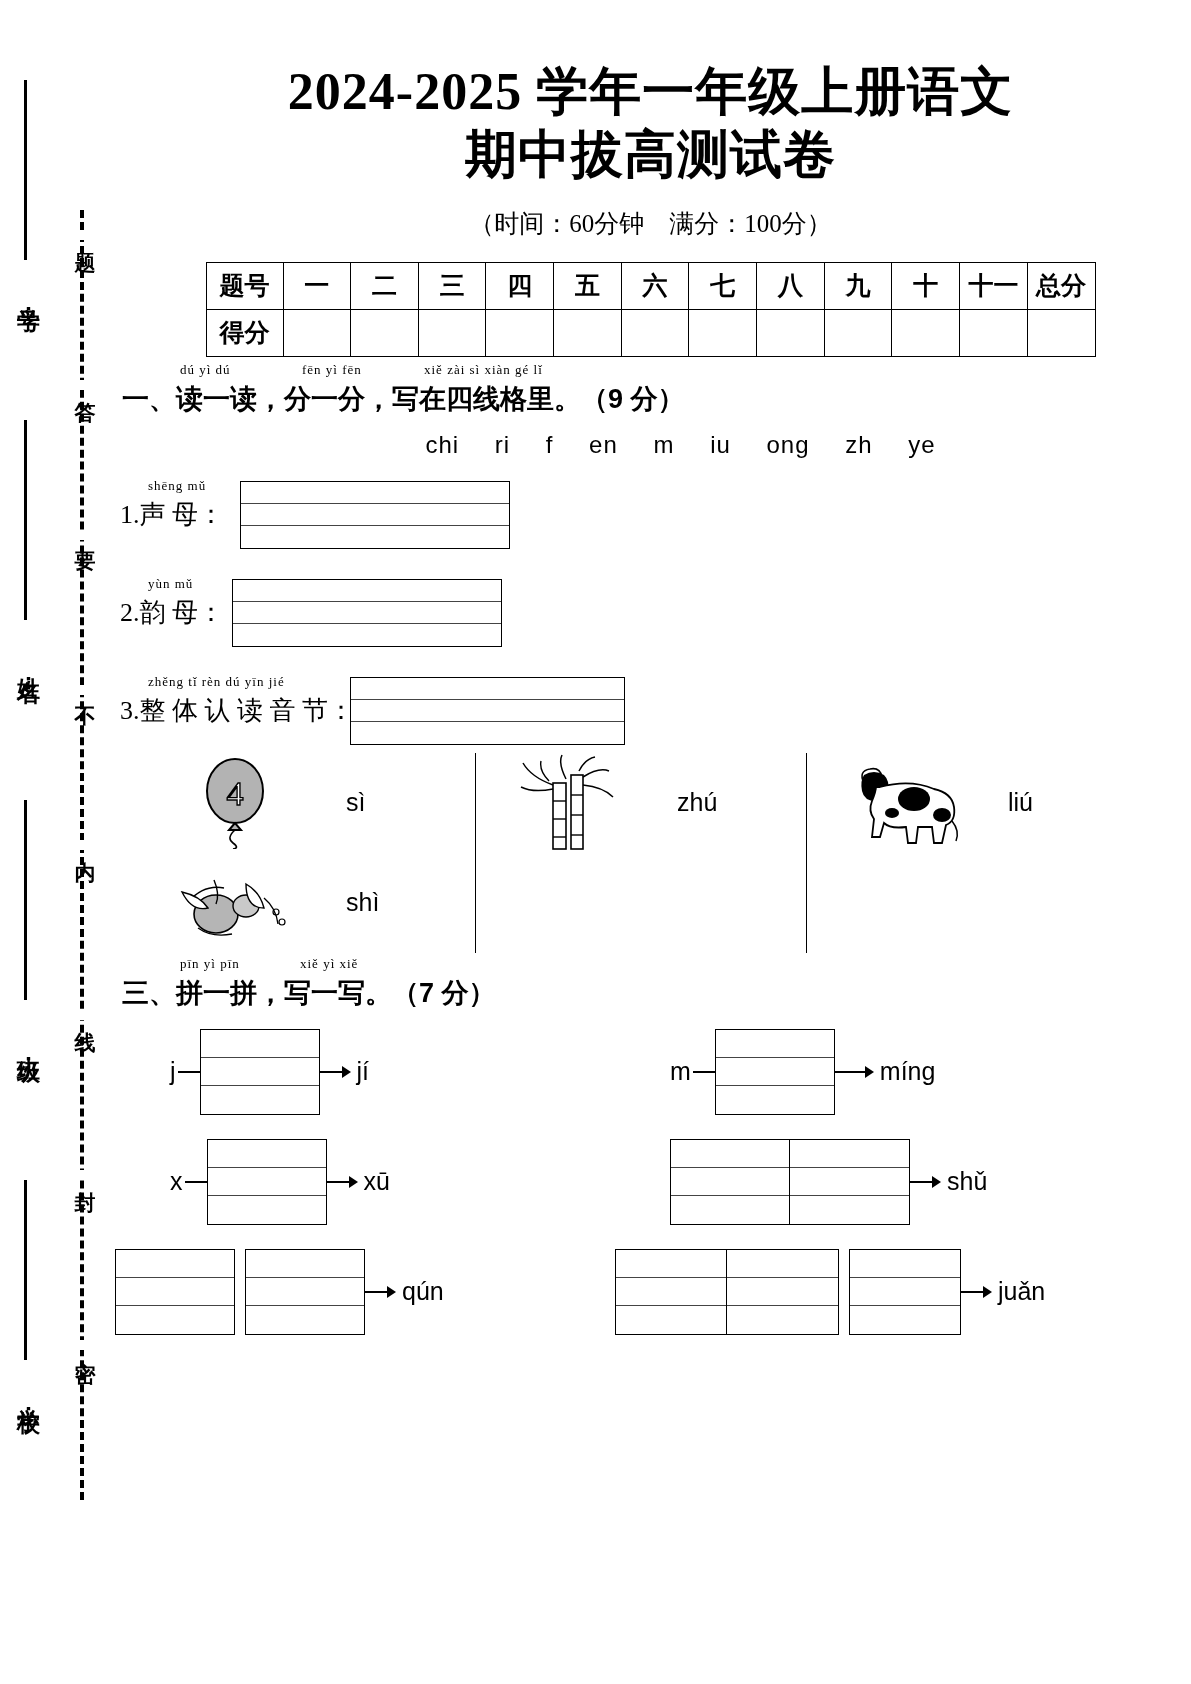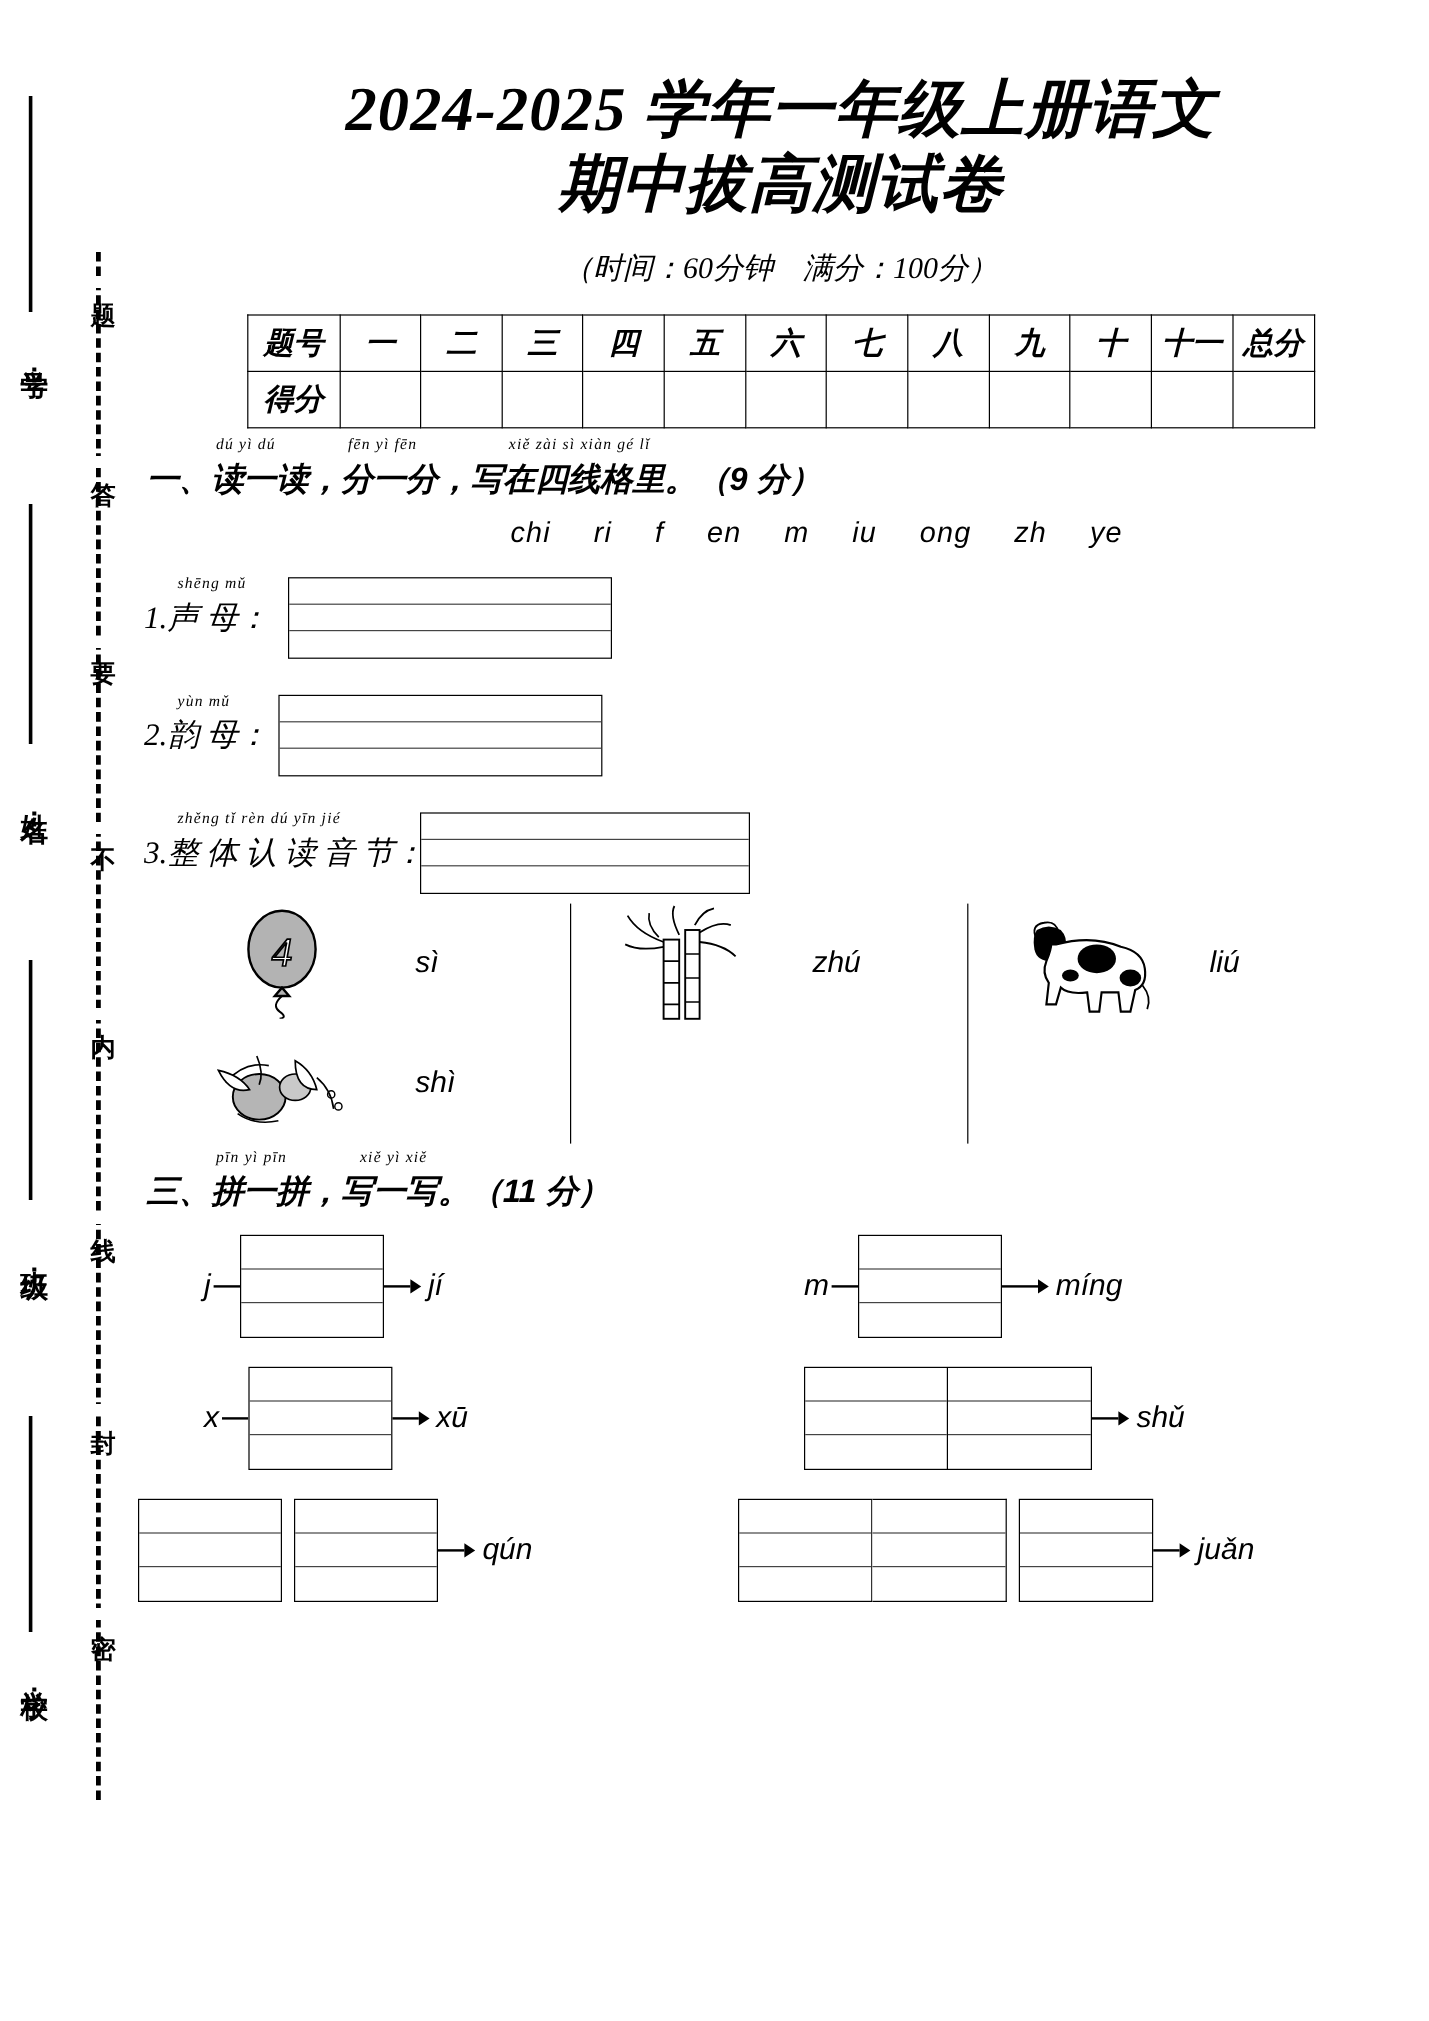--- a/index.html
+++ b/index.html
@@ -56,21 +56,21 @@
     font-weight:bold;
     font-size:21px;
     background:#fff;
     padding:5px 0;
     writing-mode:vertical-rl;
     text-orientation:upright;
   }
 
   
   #page{
-    position:absolute; left:110px; top:0; width:1081px; height:1288px;font-style:italic;
+    position:absolute; left:110px; top:0; width:1081px; height:1288px;
   }
   .title{
     text-align:center;
     font-family:"Liberation Serif", serif;
     font-weight:bold;
     font-size:52px;
     letter-spacing:1px;
     line-height:1.22;
     margin-top:60px;
   }
@@ -285,21 +285,21 @@
       <td></td>
       <td></td>
       <td></td>
       <td></td>
     </tr>
   </tbody>
     </table>
 
   <div class="qhead" style="margin-top:24px;">
     <span class="py" style="left:58px;">dú yì dú</span>
-    <span class="py" style="left:168px;">fēn yì fēn</span>
+    <span class="py" style="left:180px;">fēn yì fēn</span>
     <span class="py" style="left:302px;">xiě zài sì xiàn gé lǐ</span>
     <span>一、</span><span>读一读，分一分，写在四线格里。</span><span>（9 分）</span>
   </div>
 
   <div class="syllables">
     <span>chi</span>
     <span>ri</span>
     <span>f</span>
     <span>en</span>
     <span>m</span>
@@ -419,21 +419,21 @@
         </div>
         <div class="sylb">liú</div>
       </div>
     </div>
 
   </div>
 
   <div class="qhead" style="margin-top:22px;">
     <span class="py" style="left:58px;">pīn yì pīn</span>
     <span class="py" style="left:178px;">xiě yì xiě</span>
-    <span>三、</span><span>拼一拼，写一写。</span><span>（11 分）</span>
+    <span>三、</span><span>拼一拼，写一写。</span><span>（7 分）</span>
   </div>
 
   <div class="spell-grid" style="margin-left:60px;">
 
     <div class="spell-line" style="margin-top:18px;">
       <div style="width:500px;display:flex;align-items:center;">
         <span class="lead">j</span>
         <span class="dash"></span>
         <div class="fourline" style="width:120px;height:86px;">
           <div class="ln" style="height:28px;"></div>

